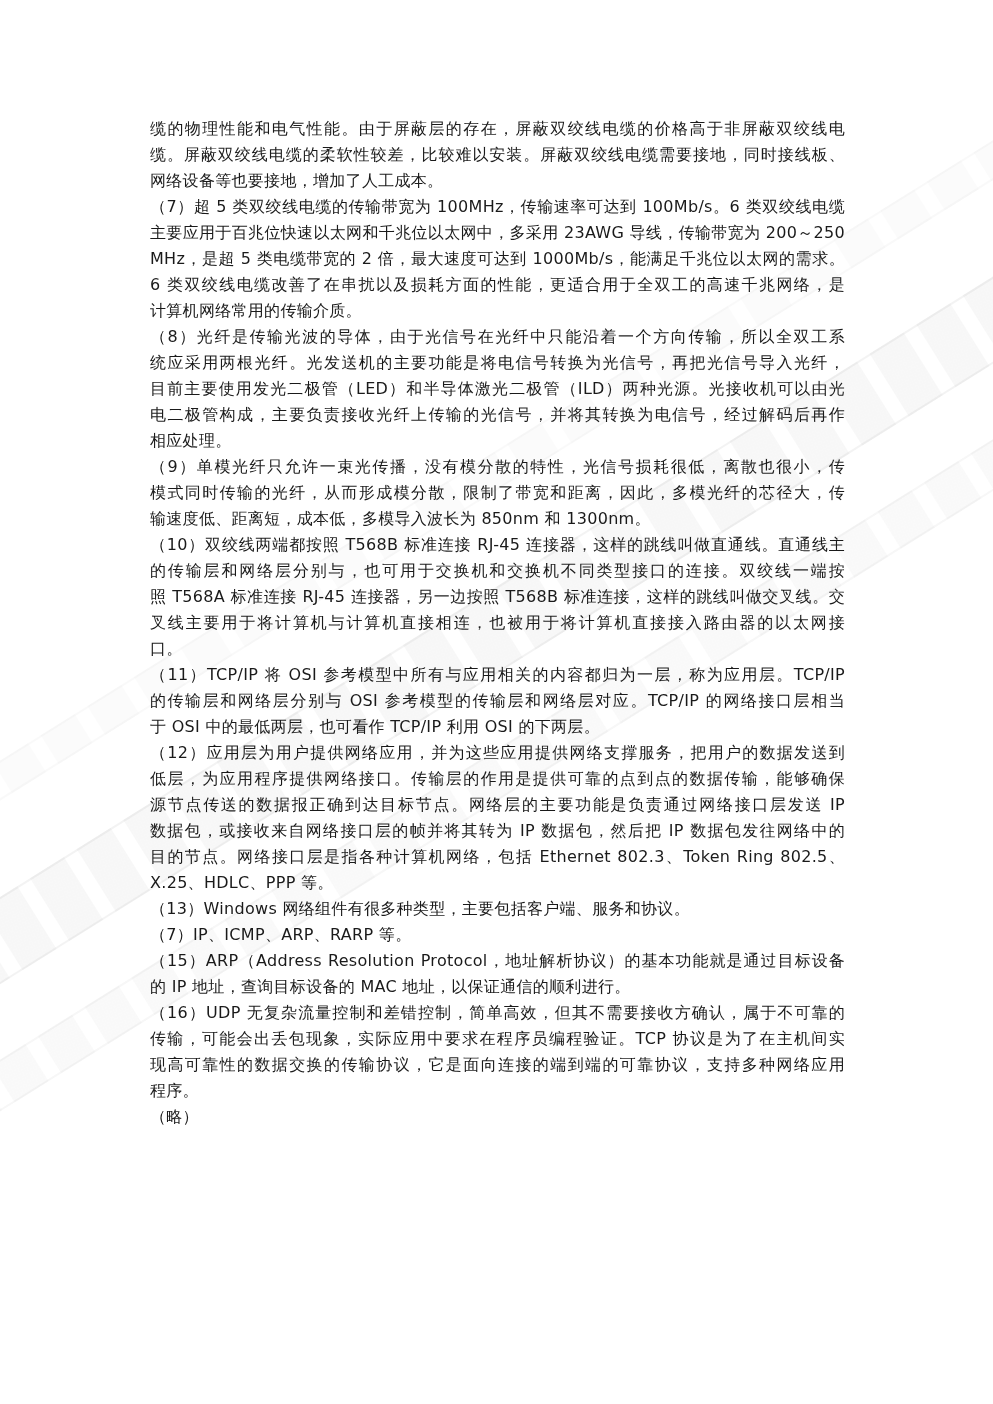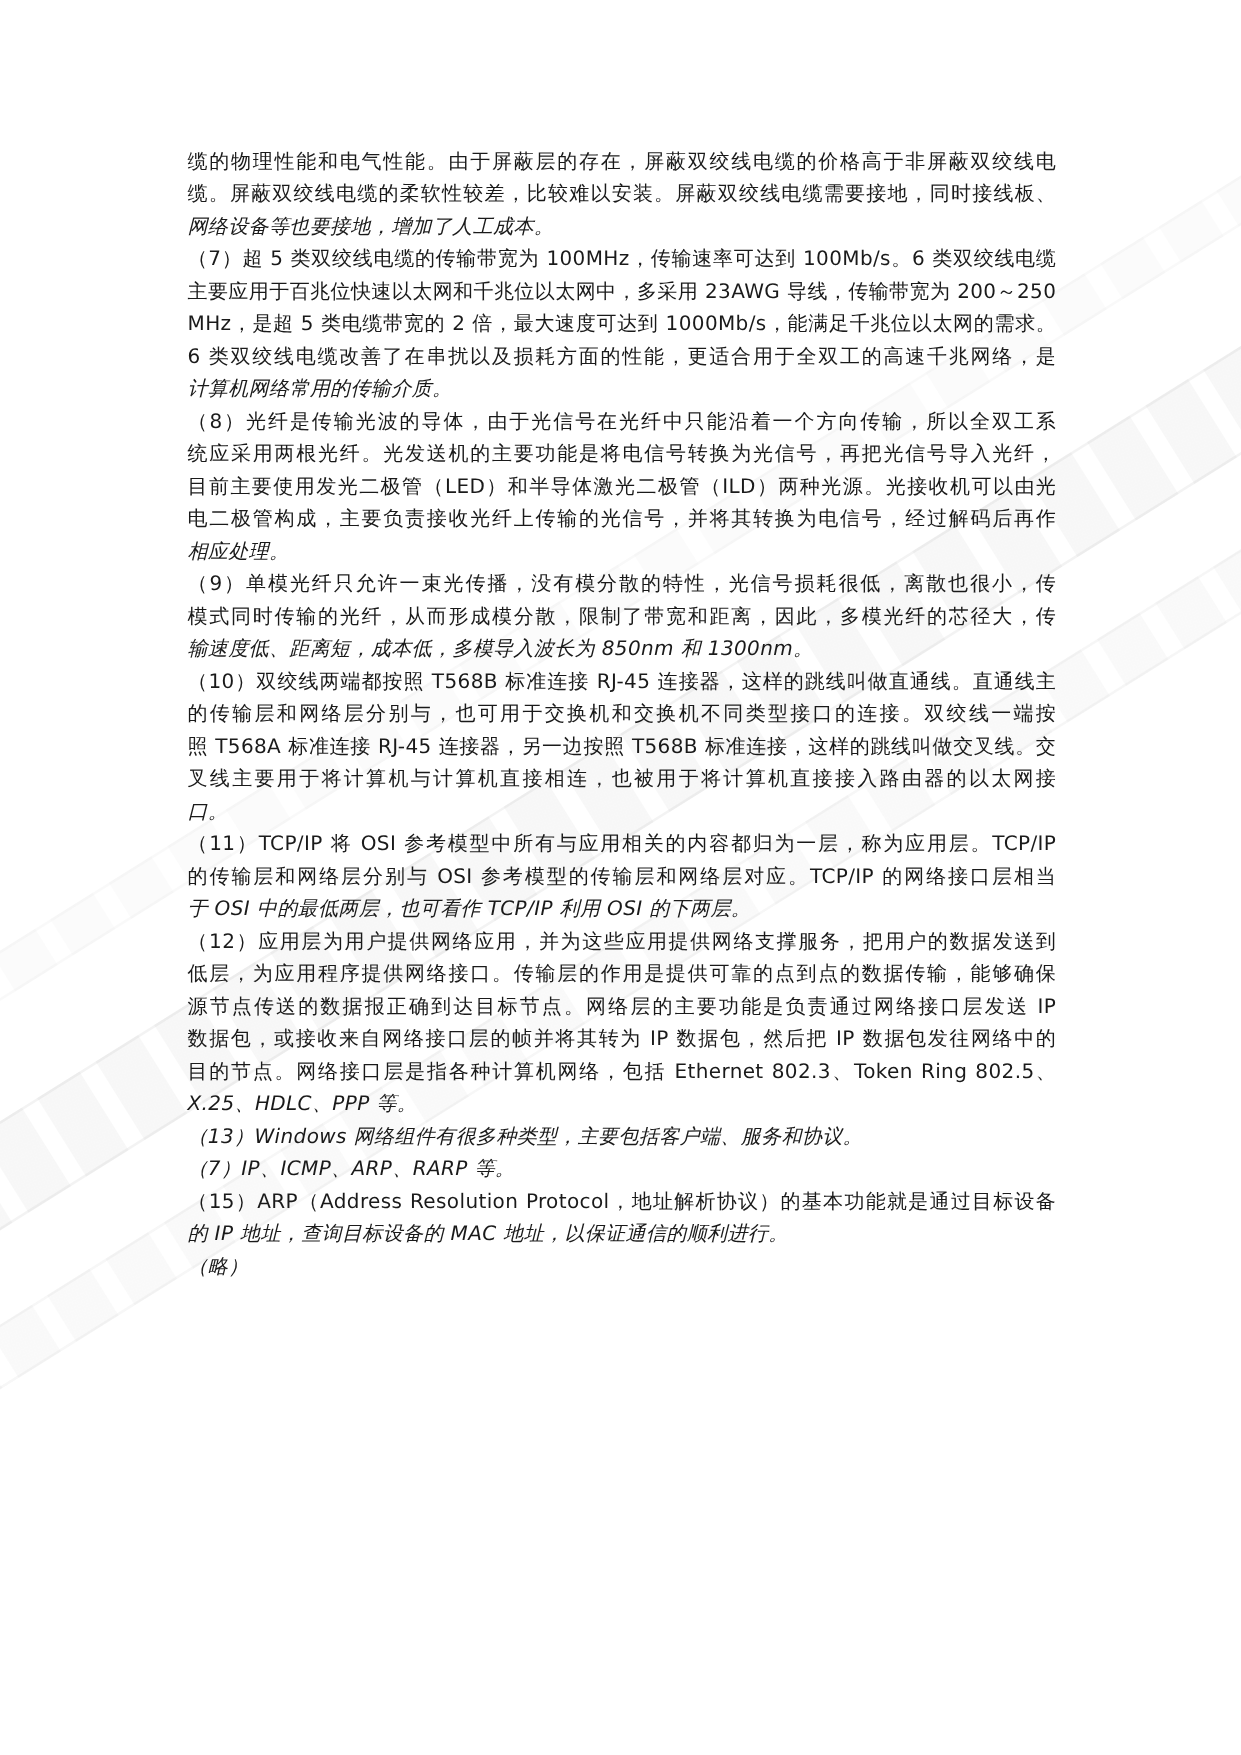--- a/index.html
+++ b/index.html
@@ -52,21 +52,20 @@
       height: 26px;
       line-height: 26px;
       font-size: 16px;
       white-space: nowrap;
       text-align: justify;
       text-align-last: justify;
       letter-spacing: 0.3px;
     }
     .line.last {
       text-align-last: left;
-      font-style: italic;
     }
     .para { display: block; }
   </style>
 </head>
 <body>
 
 <div class="watermark">
   <div class="wm-band b1"></div>
   <div class="wm-band b2"></div>
   <div class="wm-band b3"></div>
@@ -131,18 +130,24 @@
 
   <div class="para">
     <span class="line last">（7）IP、ICMP、ARP、RARP 等。</span>
   </div>
 
   <div class="para">
     <span class="line">（15）ARP（Address Resolution Protocol，地址解析协议）的基本功能就是通过目标设备</span>
     <span class="line last">的 IP 地址，查询目标设备的 MAC 地址，以保证通信的顺利进行。</span>
   </div>
 
+  <div class="para">
+    <span class="line">（16）UDP 无复杂流量控制和差错控制，简单高效，但其不需要接收方确认，属于不可靠的</span>
+    <span class="line">传输，可能会出丢包现象，实际应用中要求在程序员编程验证。TCP 协议是为了在主机间实</span>
+    <span class="line">现高可靠性的数据交换的传输协议，它是面向连接的端到端的可靠协议，支持多种网络应用</span>
+    <span class="line last">程序。</span>
+  </div>
 
   <div class="para">
     <span class="line last">（略）</span>
   </div>
 
 </div>
 
 </body></html>

